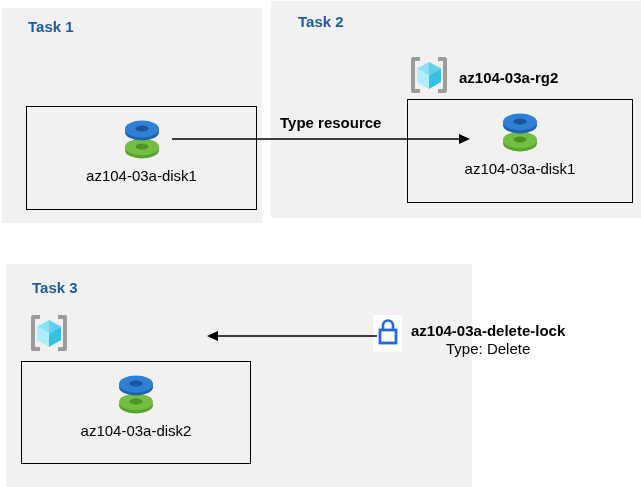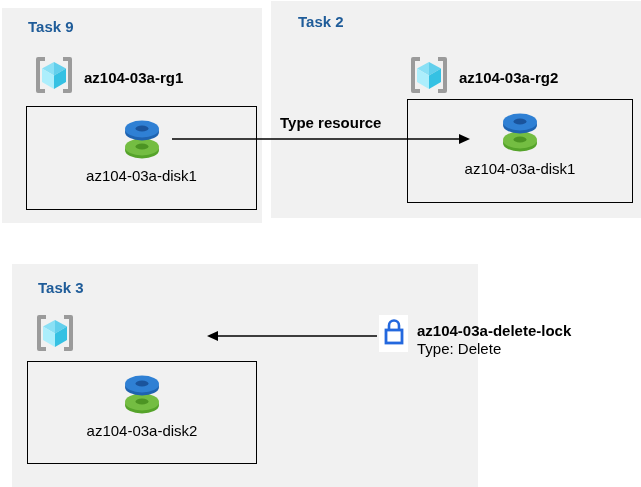--- a/index.html
+++ b/index.html
@@ -39,34 +39,21 @@
     position:absolute; left:405px; top:58px; font-size:15px; line-height:18px;
     white-space:nowrap;
   }
   .lock-name { font-weight:bold; }
   .lock-type-label { font-weight:normal; }
 </style>
 </head>
 <body>
 
 <div class="panel" style="left:2px; top:8px; width:260px; height:215px;">
-  <div class="task-title" style="left:26px; top:10px;">Task 9</div>
-  <div class="rg-row" style="left:31px; top:48px;">
-    <span class="icon-slot">
-  <svg width="42" height="38" viewBox="0 0 42 38" xmlns="http://www.w3.org/2000/svg">
-    <path d="M12 3 L5 3 L5 35 L12 35" fill="none" stroke="#9b9b9b" stroke-width="4" stroke-linejoin="round"></path>
-    <path d="M30 3 L37 3 L37 35 L30 35" fill="none" stroke="#9b9b9b" stroke-width="4" stroke-linejoin="round"></path>
-    <polygon points="21,6 21,19.5 9,12.5" fill="#8ae0f5"></polygon>
-    <polygon points="21,6 33,12.5 21,19.5" fill="#62cfec"></polygon>
-    <polygon points="9,12.5 21,19.5 21,33 9,26" fill="#aceefc"></polygon>
-    <polygon points="33,12.5 33,26 21,33 21,19.5" fill="#35c1e3"></polygon>
-  </svg>
-</span>
-    <span class="rg-name">az104-03a-rg1</span>
-  </div>
+  <div class="task-title" style="left:26px; top:10px;">Task 1</div>
   <div class="res-box" style="left:24px; top:98px; width:231px; height:104px;">
     <span class="icon-slot disk-icon">
   <svg width="44" height="42" viewBox="0 0 44 42" xmlns="http://www.w3.org/2000/svg">
     <ellipse cx="22" cy="32" rx="17" ry="8.5" fill="#55a32a"></ellipse>
     <ellipse cx="22" cy="29" rx="17" ry="8.5" fill="#74bd42"></ellipse>
     <ellipse cx="22" cy="28.5" rx="6.5" ry="3" fill="#4c9423"></ellipse>
     <ellipse cx="22" cy="14" rx="17" ry="8.5" fill="#1f63b0"></ellipse>
     <ellipse cx="22" cy="11" rx="17" ry="8.5" fill="#2f80d4"></ellipse>
     <ellipse cx="22" cy="10.5" rx="6.5" ry="3" fill="#1a549c"></ellipse>
   </svg>
@@ -98,21 +85,21 @@
     <ellipse cx="22" cy="28.5" rx="6.5" ry="3" fill="#4c9423"></ellipse>
     <ellipse cx="22" cy="14" rx="17" ry="8.5" fill="#1f63b0"></ellipse>
     <ellipse cx="22" cy="11" rx="17" ry="8.5" fill="#2f80d4"></ellipse>
     <ellipse cx="22" cy="10.5" rx="6.5" ry="3" fill="#1a549c"></ellipse>
   </svg>
 </span>
     <span class="disk-name">az104-03a-disk1</span>
   </div>
 </div>
 
-<div class="panel" style="left:12px; top:264px; width:466px; height:223px;">
+<div class="panel" style="left:6px; top:264px; width:466px; height:223px;text-align:center;">
   <div class="task-title" style="left:26px; top:15px;">Task 3</div>
   <div class="rg-row" style="left:22px; top:50px;">
     <span class="icon-slot">
   <svg width="42" height="38" viewBox="0 0 42 38" xmlns="http://www.w3.org/2000/svg">
     <path d="M12 3 L5 3 L5 35 L12 35" fill="none" stroke="#9b9b9b" stroke-width="4" stroke-linejoin="round"></path>
     <path d="M30 3 L37 3 L37 35 L30 35" fill="none" stroke="#9b9b9b" stroke-width="4" stroke-linejoin="round"></path>
     <polygon points="21,6 21,19.5 9,12.5" fill="#8ae0f5"></polygon>
     <polygon points="21,6 33,12.5 21,19.5" fill="#62cfec"></polygon>
     <polygon points="9,12.5 21,19.5 21,33 9,26" fill="#aceefc"></polygon>
     <polygon points="33,12.5 33,26 21,33 21,19.5" fill="#35c1e3"></polygon>

